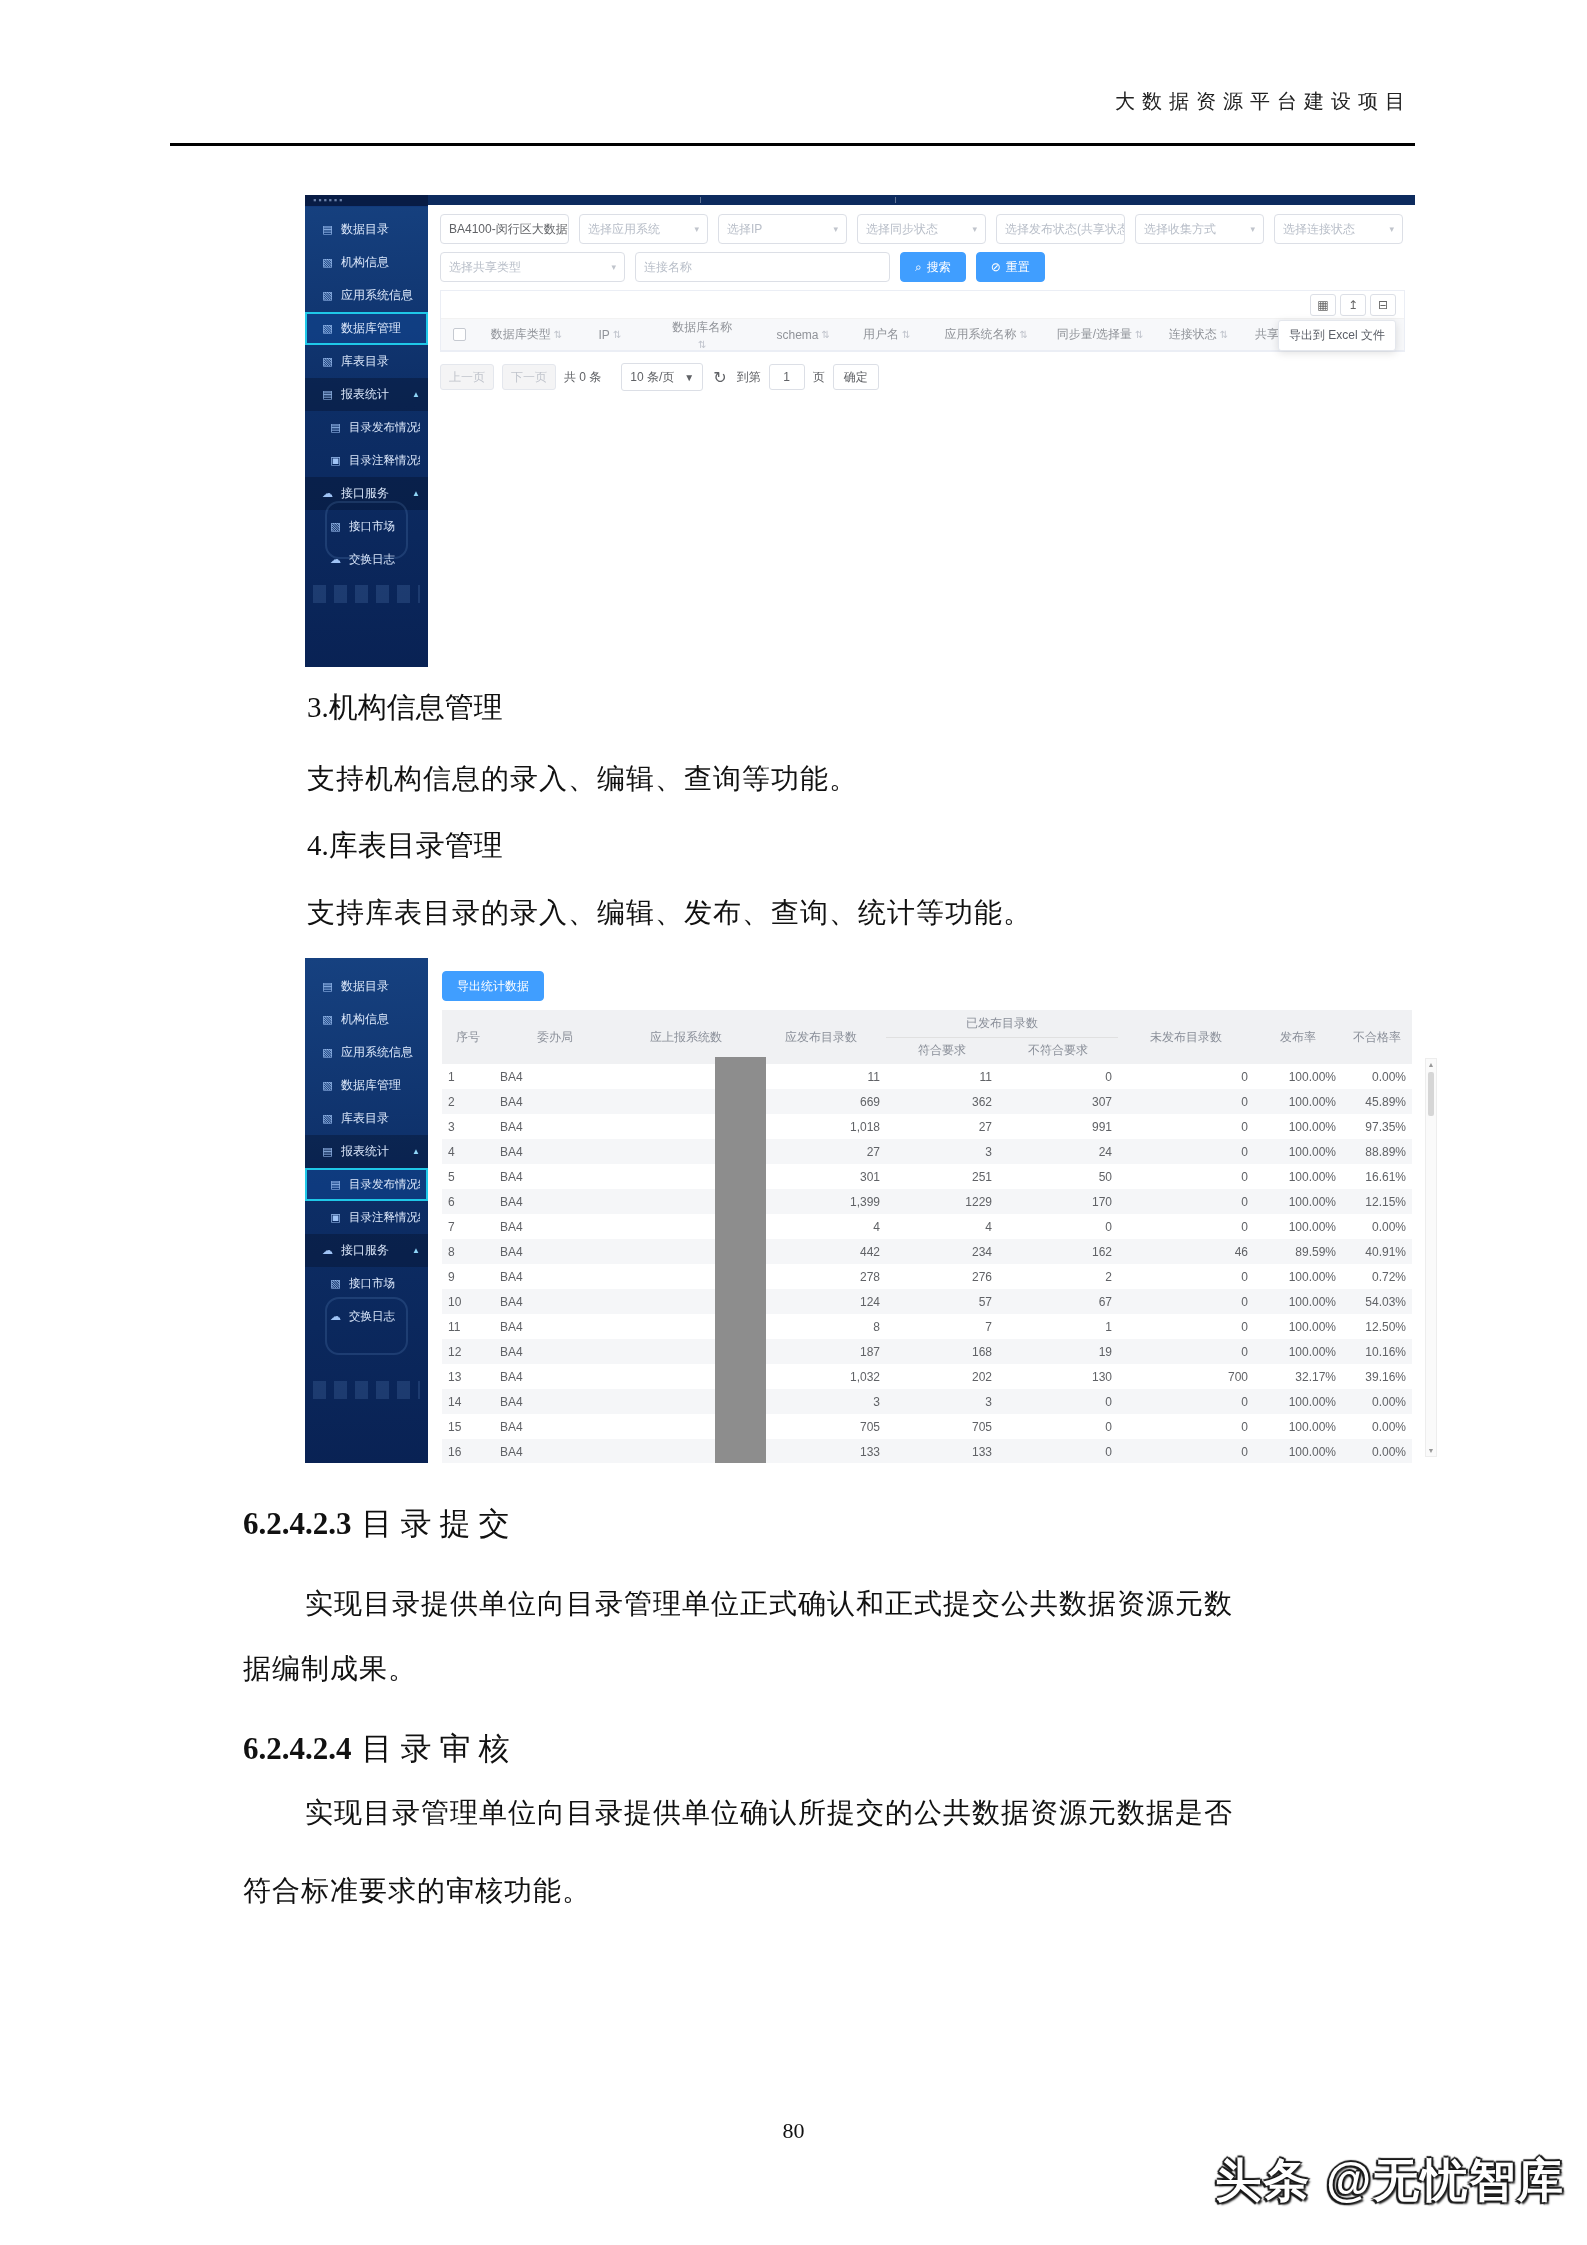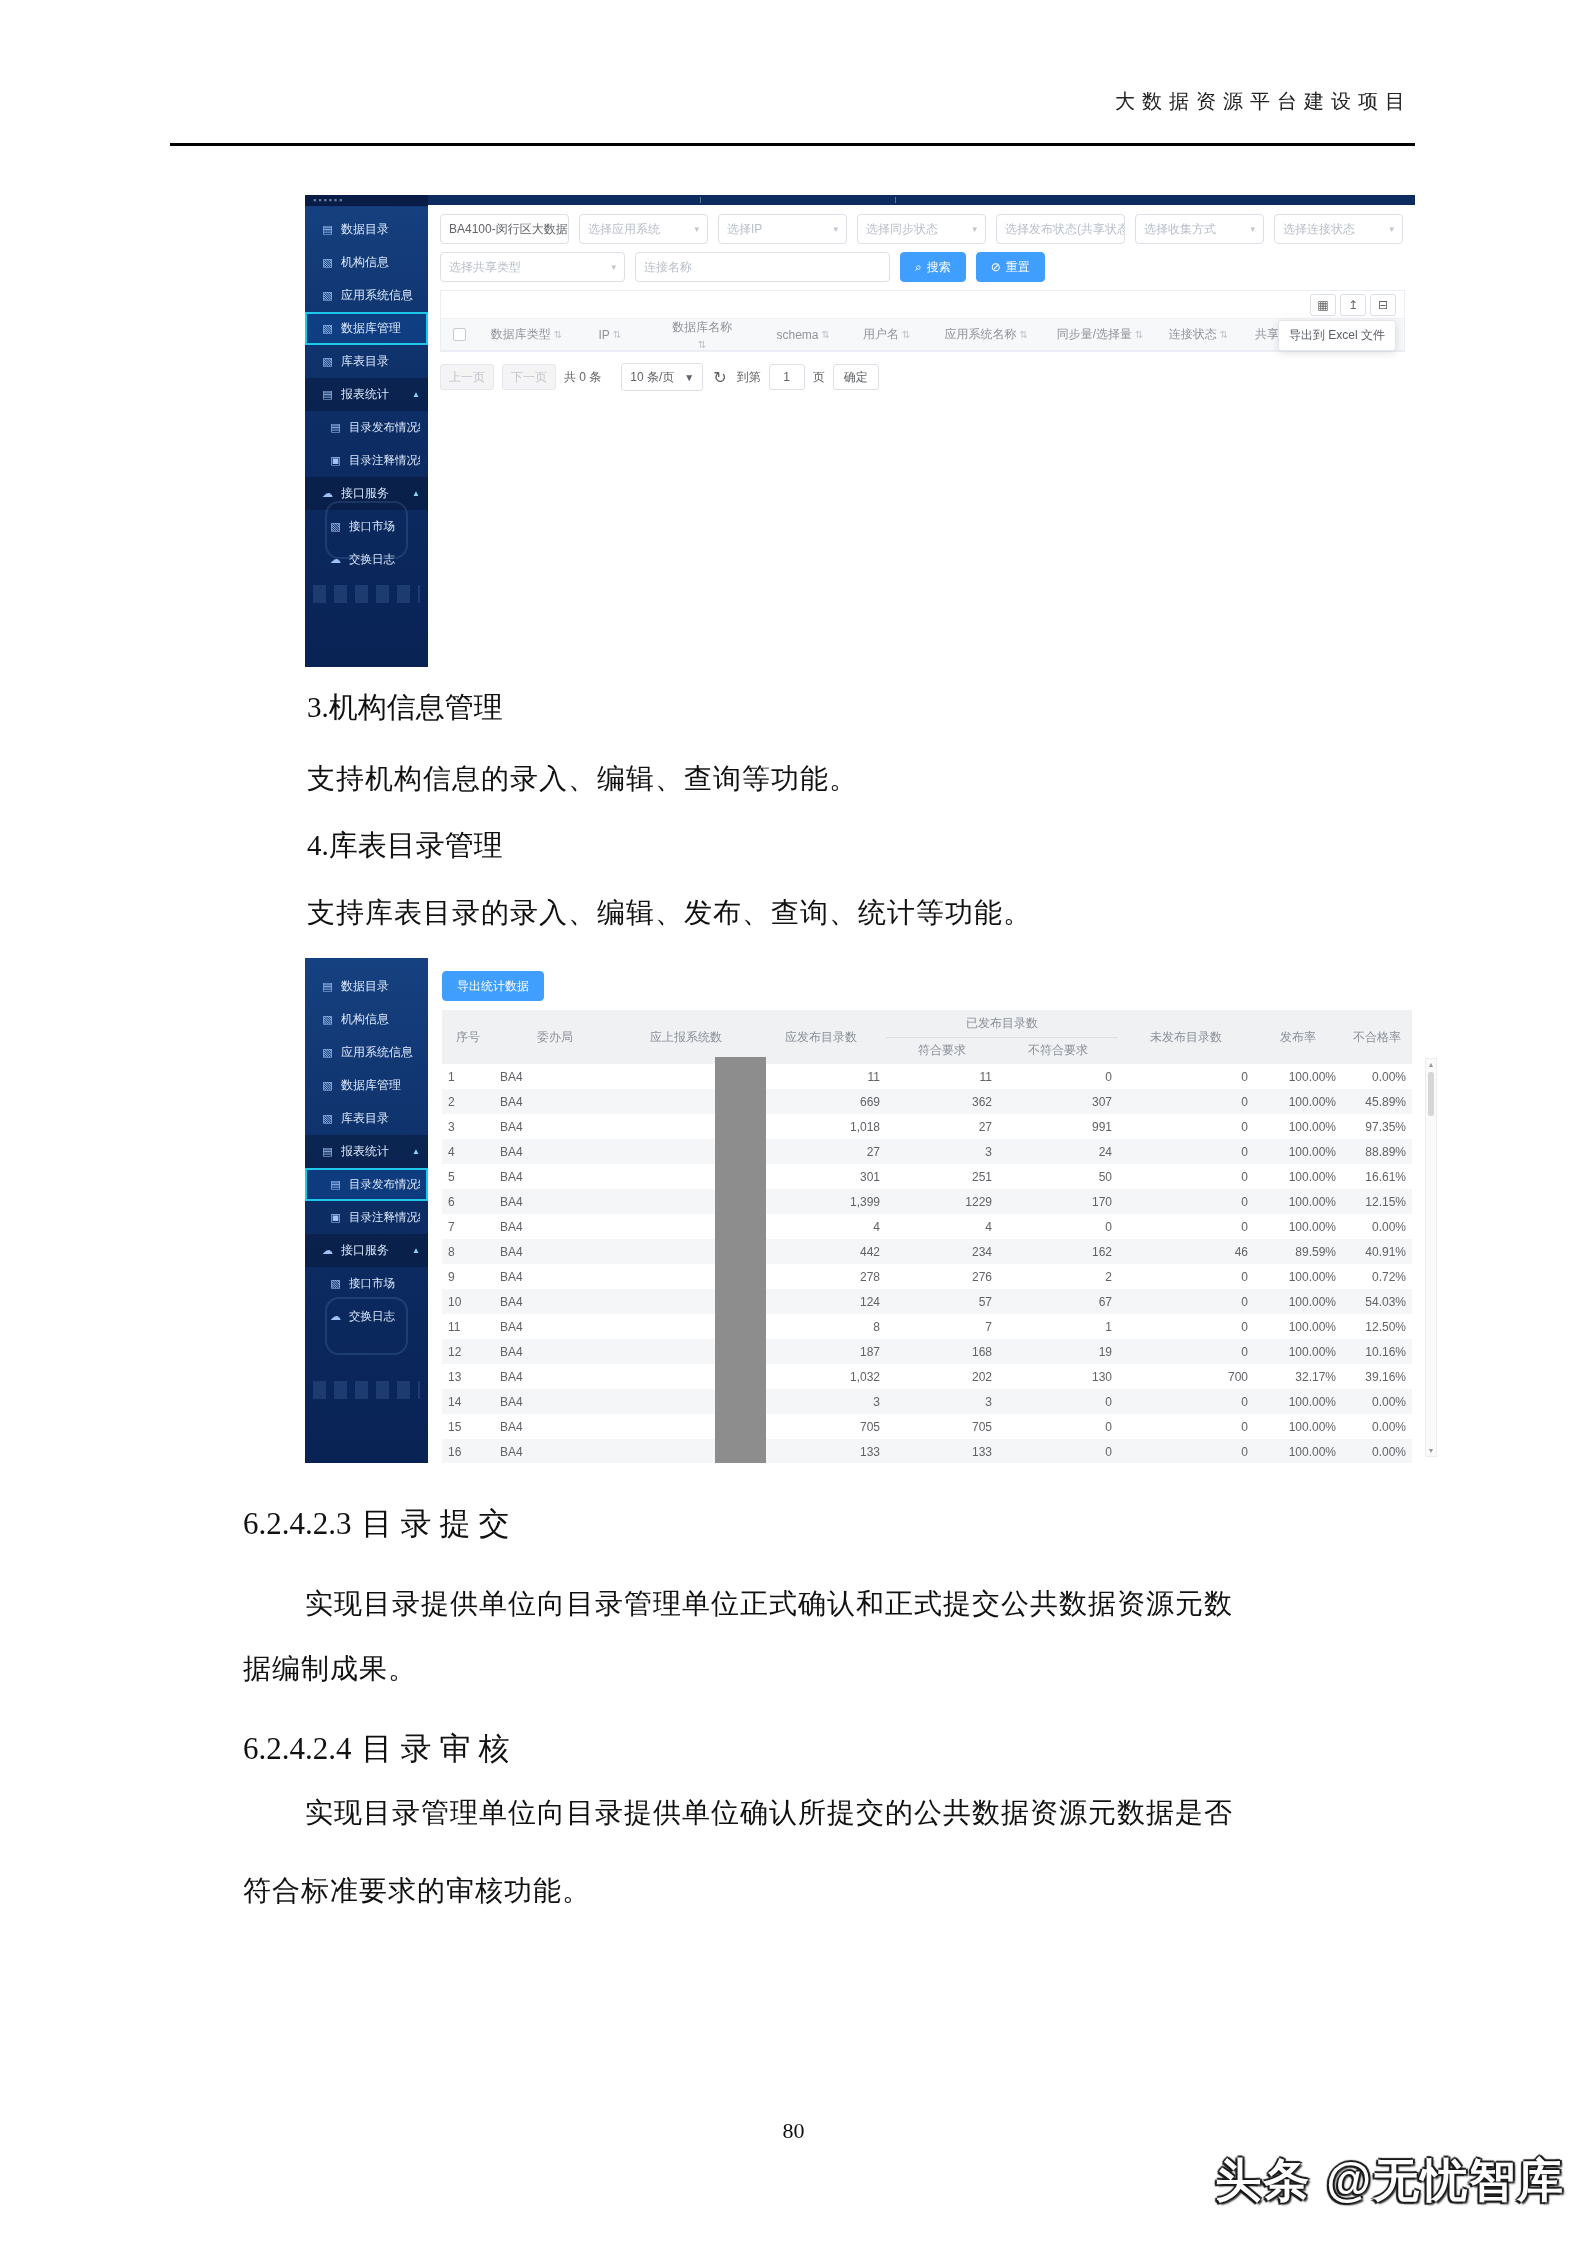--- a/index.html
+++ b/index.html
@@ -9,21 +9,21 @@
     font-family:"Liberation Sans","DejaVu Sans",sans-serif; color:#333;
   }
 
   
   .doc-header-title {
     position:absolute; top:88px; right:175px;
     font-family:"Liberation Serif","DejaVu Serif",serif;
     font-size:20px; letter-spacing:7px; color:#222;
   }
   .doc-header-rule { position:absolute; left:170px; top:143px; width:1245px; height:3px; background:#000; }
-  .doc-heading-num { font-family:"Liberation Serif","DejaVu Serif",serif; }
+  .doc-heading-num { font-family:"Liberation Serif","DejaVu Serif",serif;font-weight:bold; }
   .doc-h2 { position:absolute; font-family:"Liberation Serif","DejaVu Serif",serif; font-size:31px; color:#111; }
   .doc-h2 .h-title { letter-spacing:8px; margin-left:10px; }
   .doc-h3 { position:absolute; font-family:"Liberation Serif","DejaVu Serif",serif; font-size:29px; color:#111; }
   .doc-p  { position:absolute; font-family:"Liberation Serif","DejaVu Serif",serif; font-size:28px; color:#111; letter-spacing:1px; white-space:nowrap; }
   .page-number { position:absolute; top:2118px; left:0; width:100%; text-align:center;
     font-family:"Liberation Serif","DejaVu Serif",serif; font-size:22px; color:#111; }
   .watermark {
     position:absolute; top:2150px; right:22px;
     font-size:46px; font-weight:bold; color:#fff; letter-spacing:2px;
     text-shadow:-2px 0 1px #1a1a1a, 2px 2px 2px #1a1a1a, 0 -2px 1px #1a1a1a, -2px 2px 1px #1a1a1a, 2px -1px 1px #1a1a1a;

